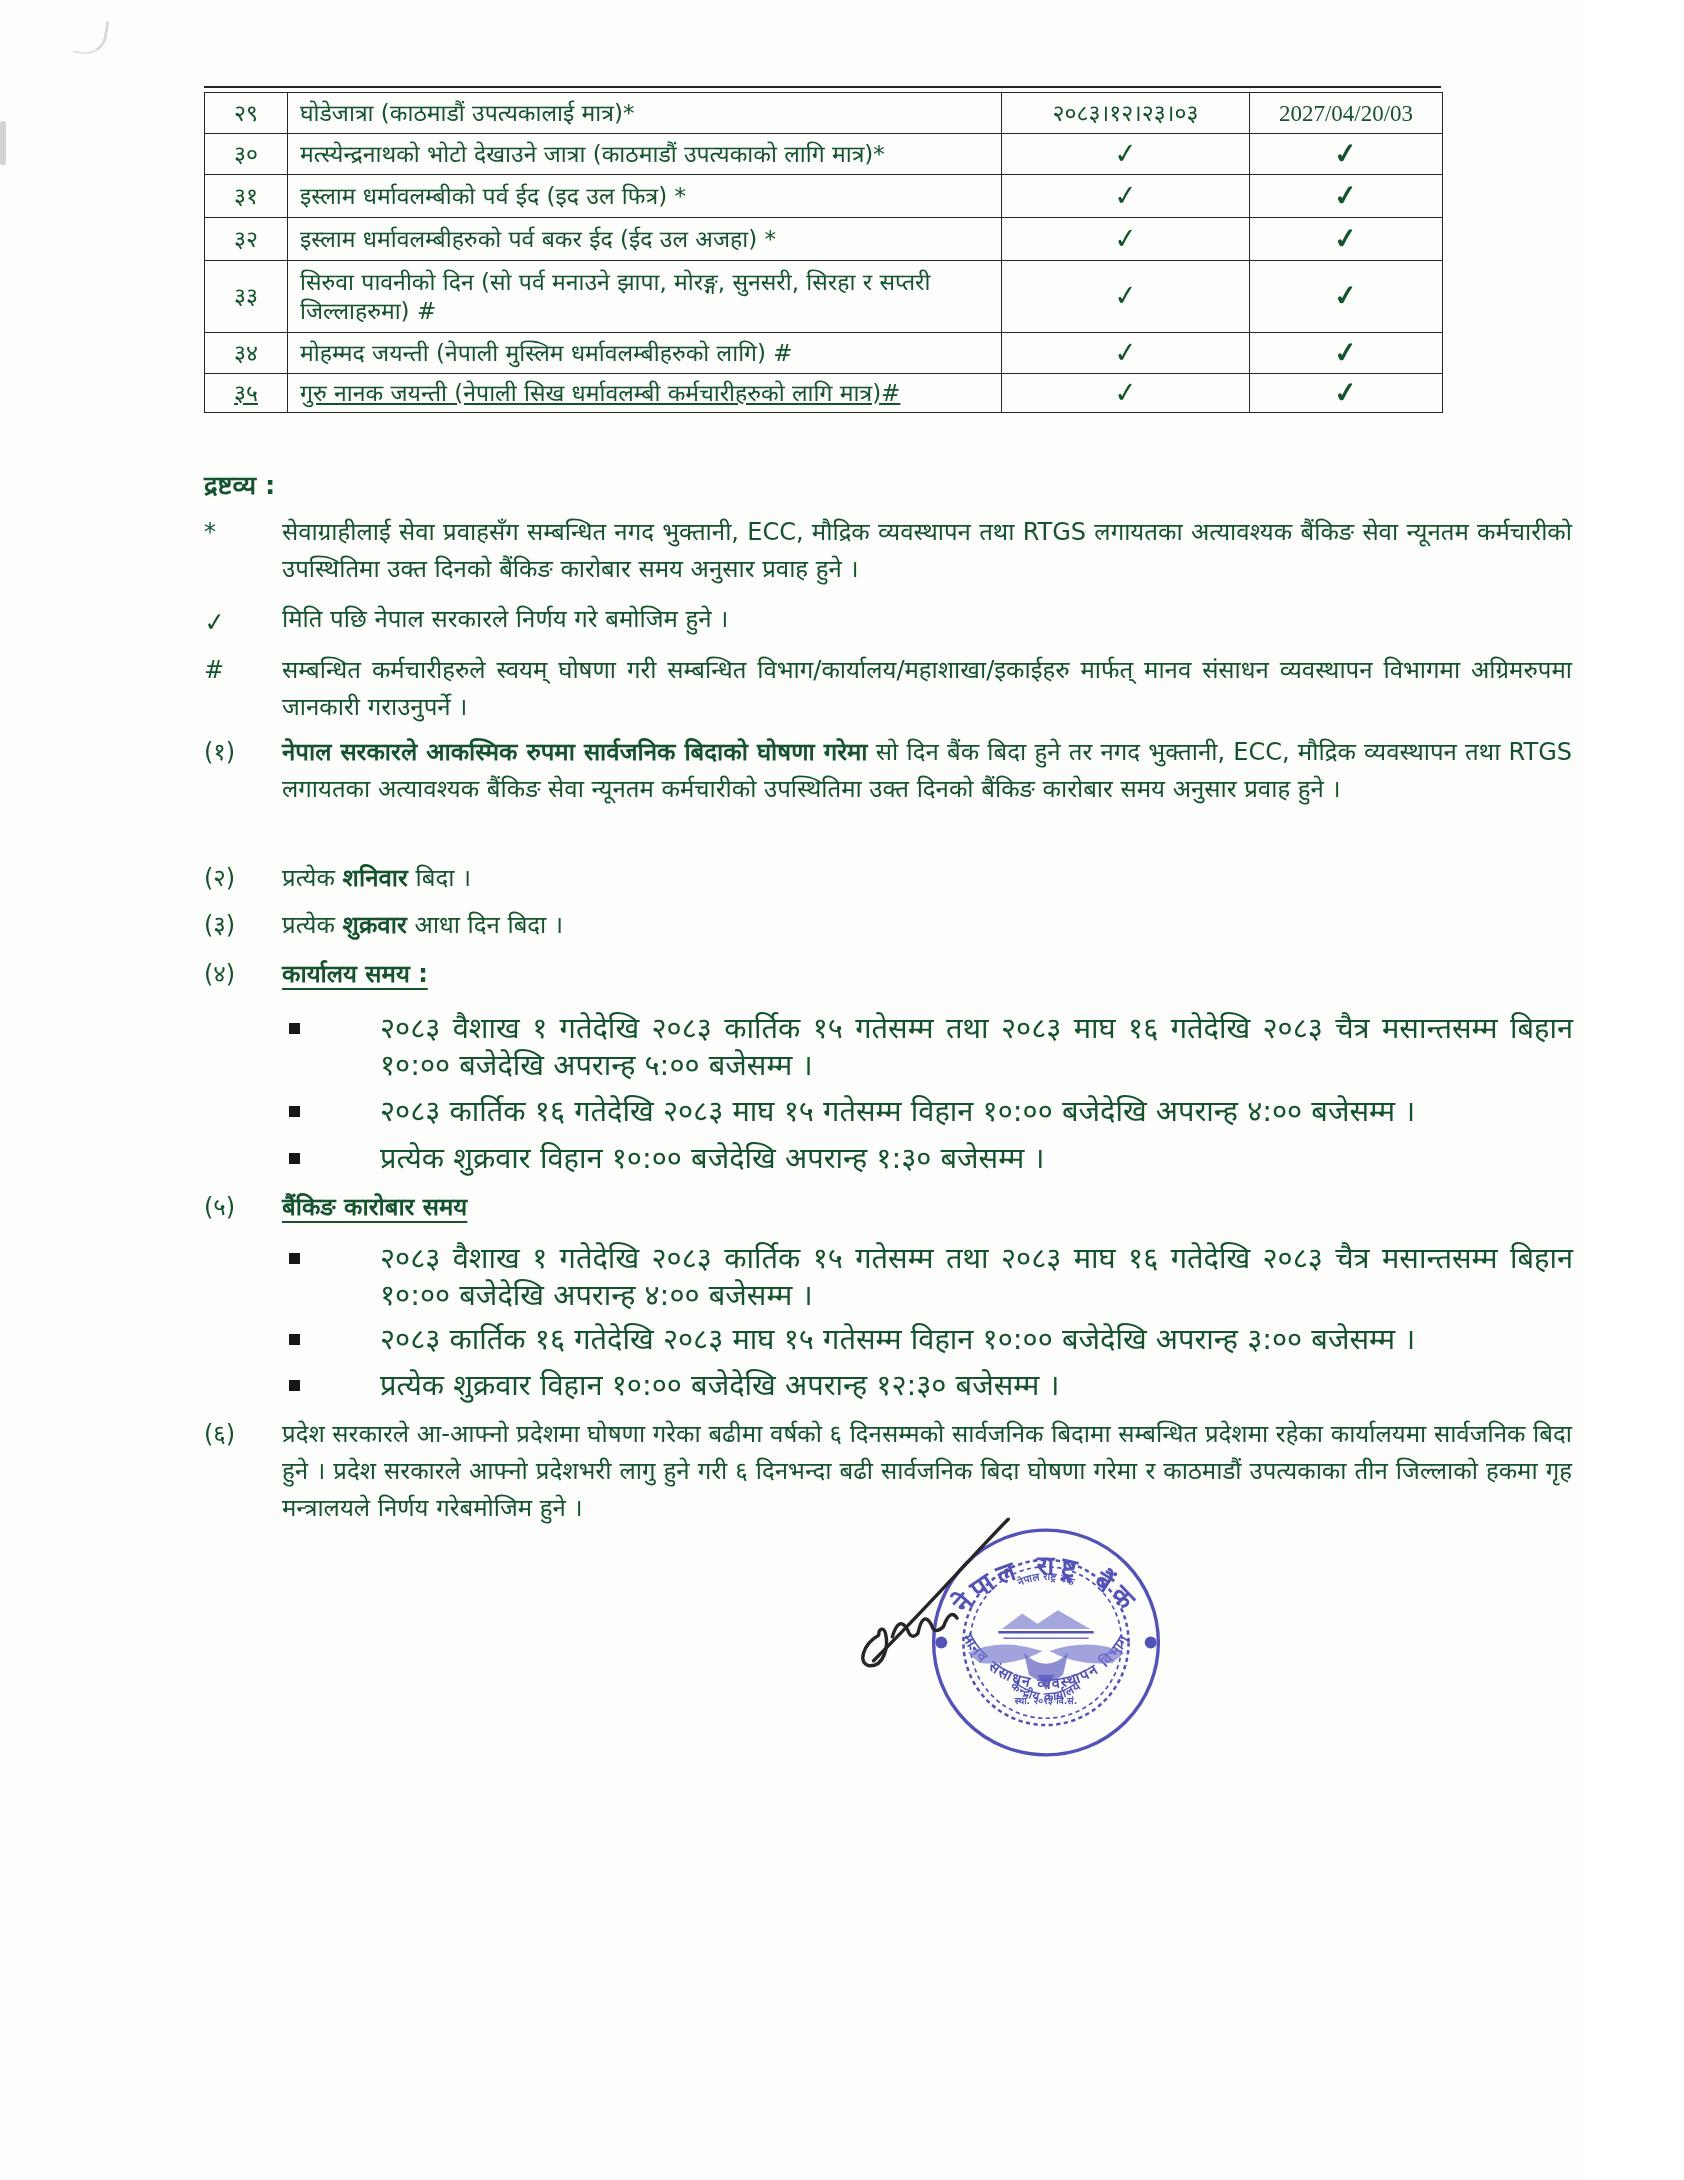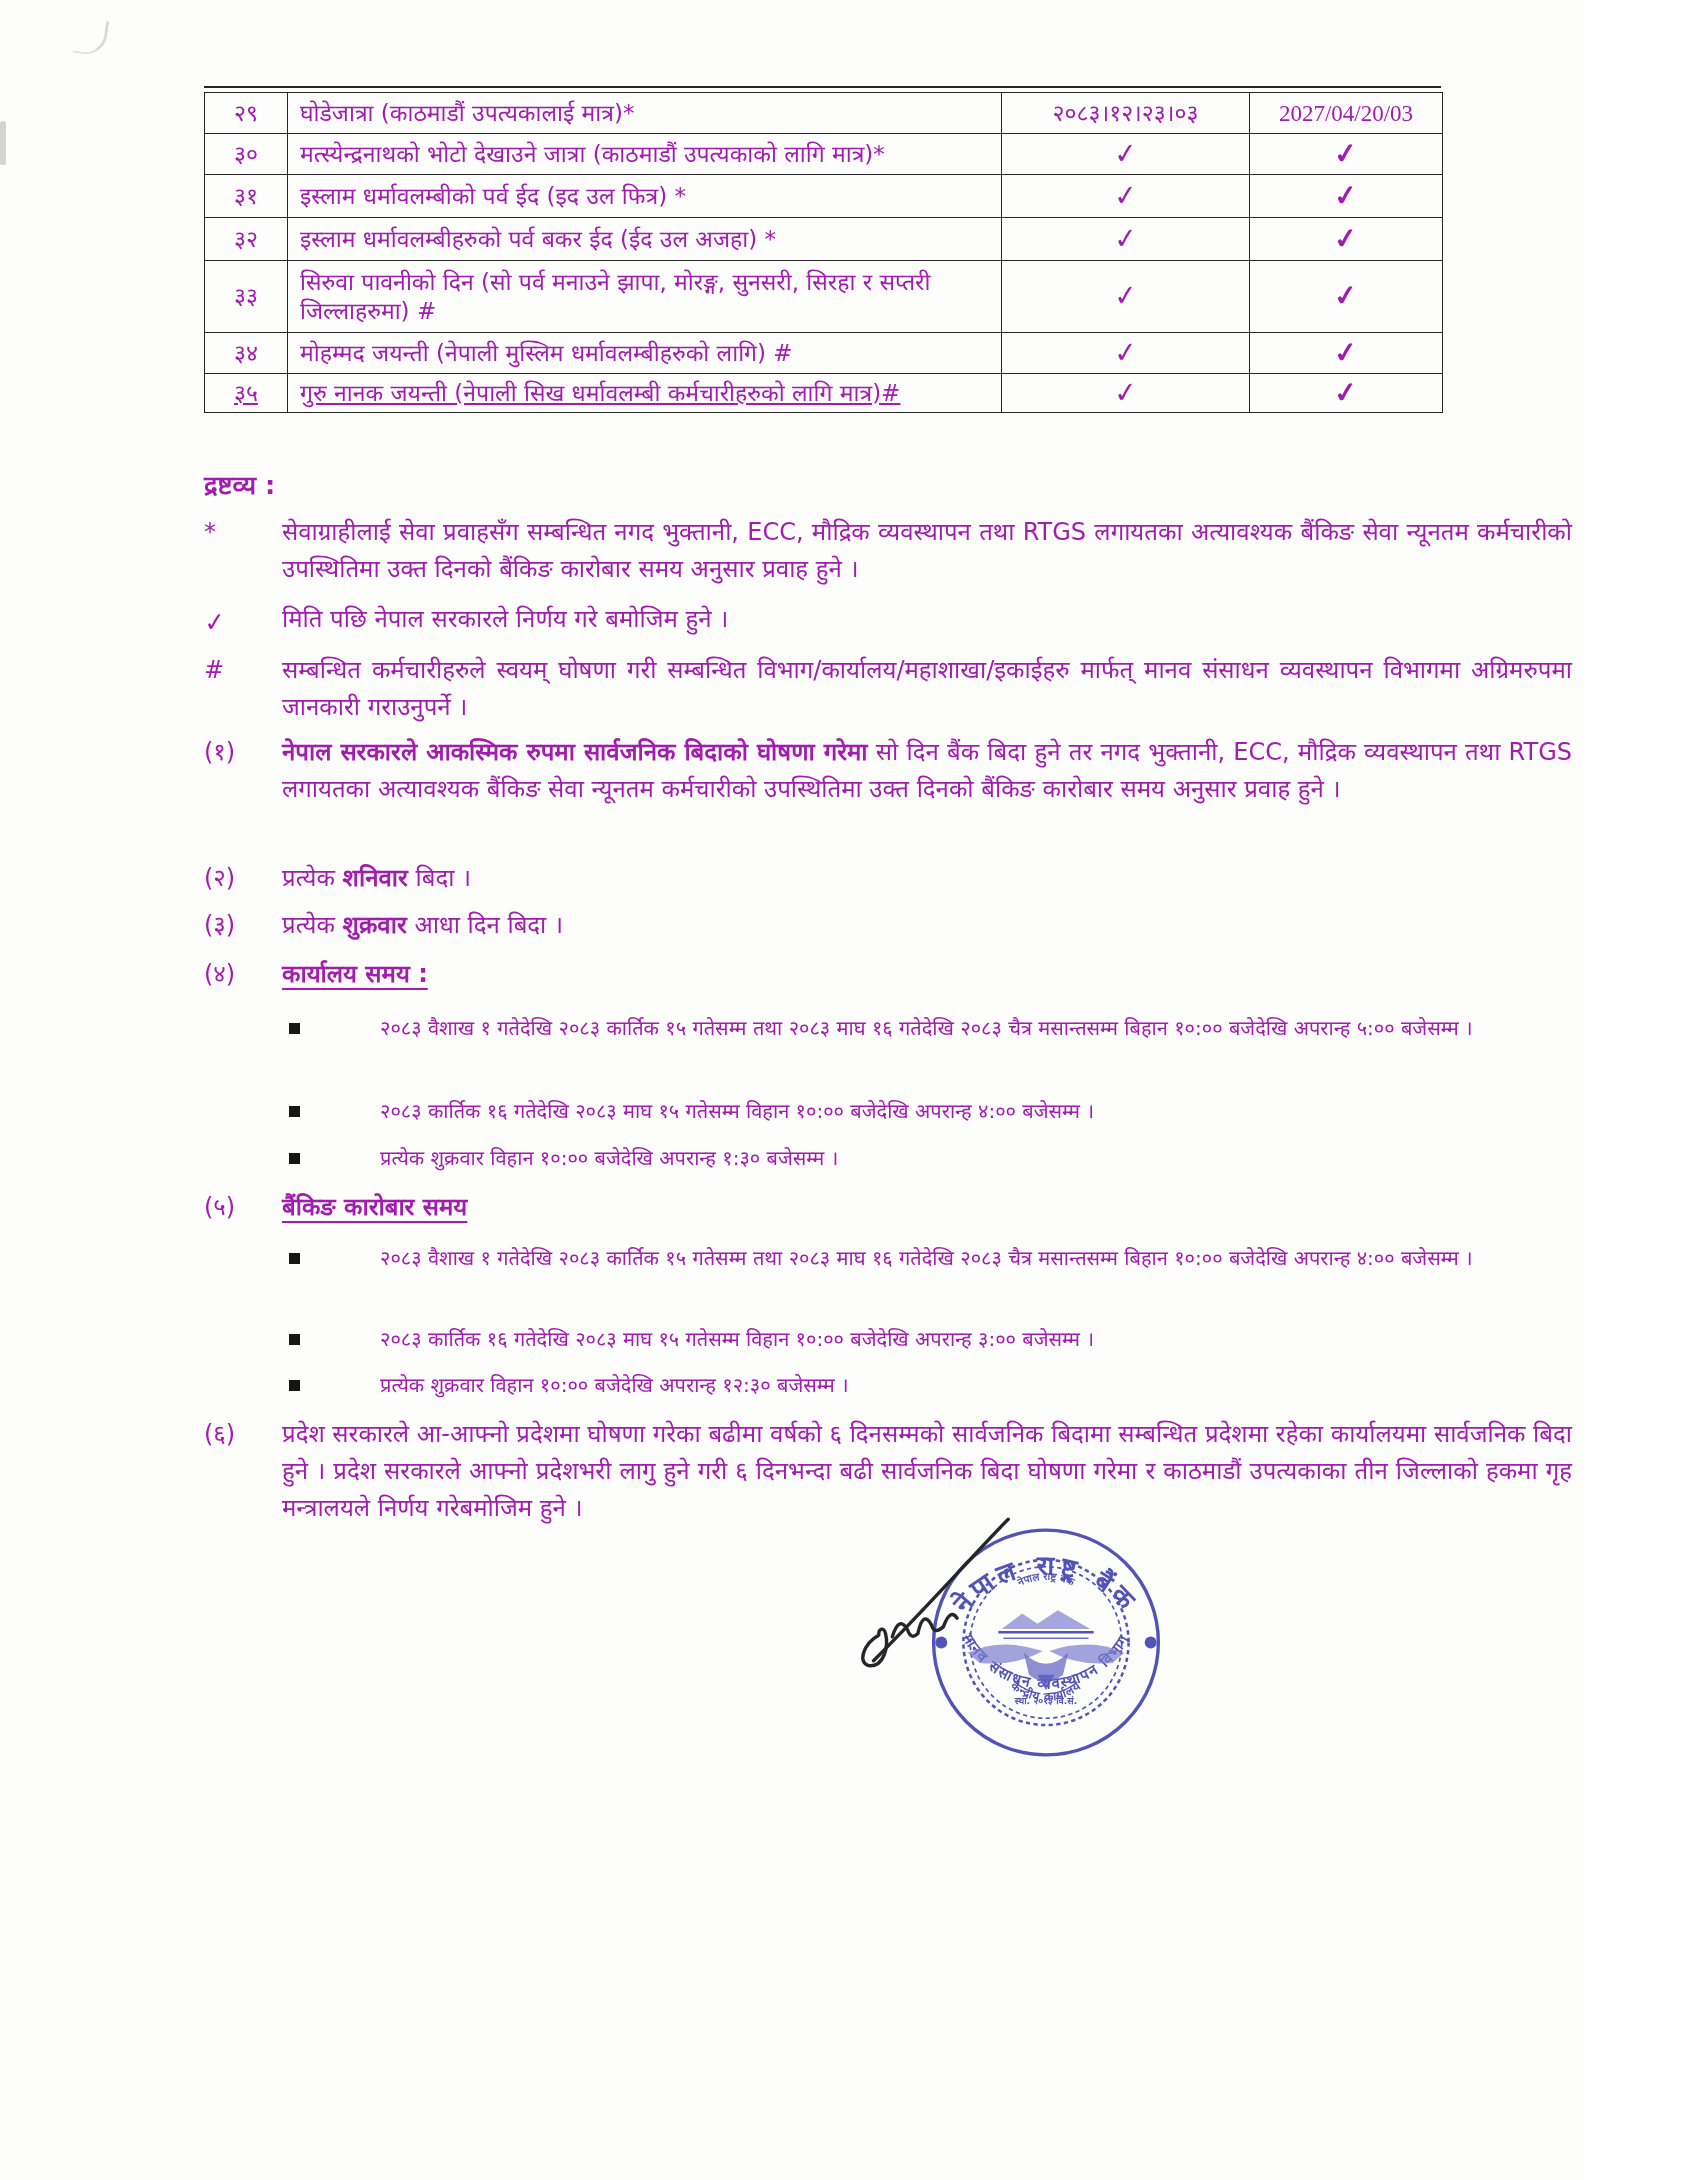--- a/index.html
+++ b/index.html
@@ -2,21 +2,21 @@
 <html style="font-size:13.6px"><head>
 <meta charset="utf-8">
 <style>
   html,body{margin:0;padding:0;}
   .page{
     position:relative;
     width:1584px;
     height:2181px;
     background:#fdfdfb;
     font-family:"DejaVu Sans","Liberation Serif",serif;
-    color:#a21caf;
+    color:#14532d;
     overflow:hidden;
   }
   
   .artifact-top{
     position:absolute;left:75px;top:19px;width:29px;height:34px;
     border-right:3.4px solid #c9c9c6;border-bottom:2.6px solid #d6d6d2;
     border-radius:0 0 22px 0;opacity:.7;transform:rotate(8deg);
   }
   .artifact-left{
     position:absolute;left:0;top:121px;width:6px;height:44px;
@@ -52,21 +52,21 @@
   .notes-head{
     left:204px;top:467px;font-size:25.6px;font-weight:bold;
   }
   .note{display:flex;align-items:flex-start;left:204px;width:1373px;}
   .note .m{width:78px;flex:none;font-size:24px;line-height:37px;}
   .note .t{width:1290px;flex:none;font-size:24px;line-height:37px;text-align:justify;}
   .note .t .b{font-weight:bold;}
   .note .t.title{font-weight:bold;text-decoration:underline;text-underline-offset:6px;text-align:left;}
   .bullet{display:flex;align-items:flex-start;left:204px;width:1373px;}
   .bullet .sq{flex:none;width:11px;height:11px;background:#161616;margin:12.8px 0 0 85px;}
-  .bullet .bt{flex:none;width:1193px;margin-left:80px;font-size:20px;line-height:37px;text-align:justify;}
+  .bullet .bt{flex:none;width:1193px;margin-left:80px;font-size:29px;line-height:37px;text-align:justify;}
 
   
   .seal-wrap{position:absolute;left:913px;top:1508px;width:266px;height:269px;}
   .sig-wrap{position:absolute;left:848px;top:1509px;width:196px;height:179px;}
 </style>
 </head>
 <body>
 
 <div class="page">
 

